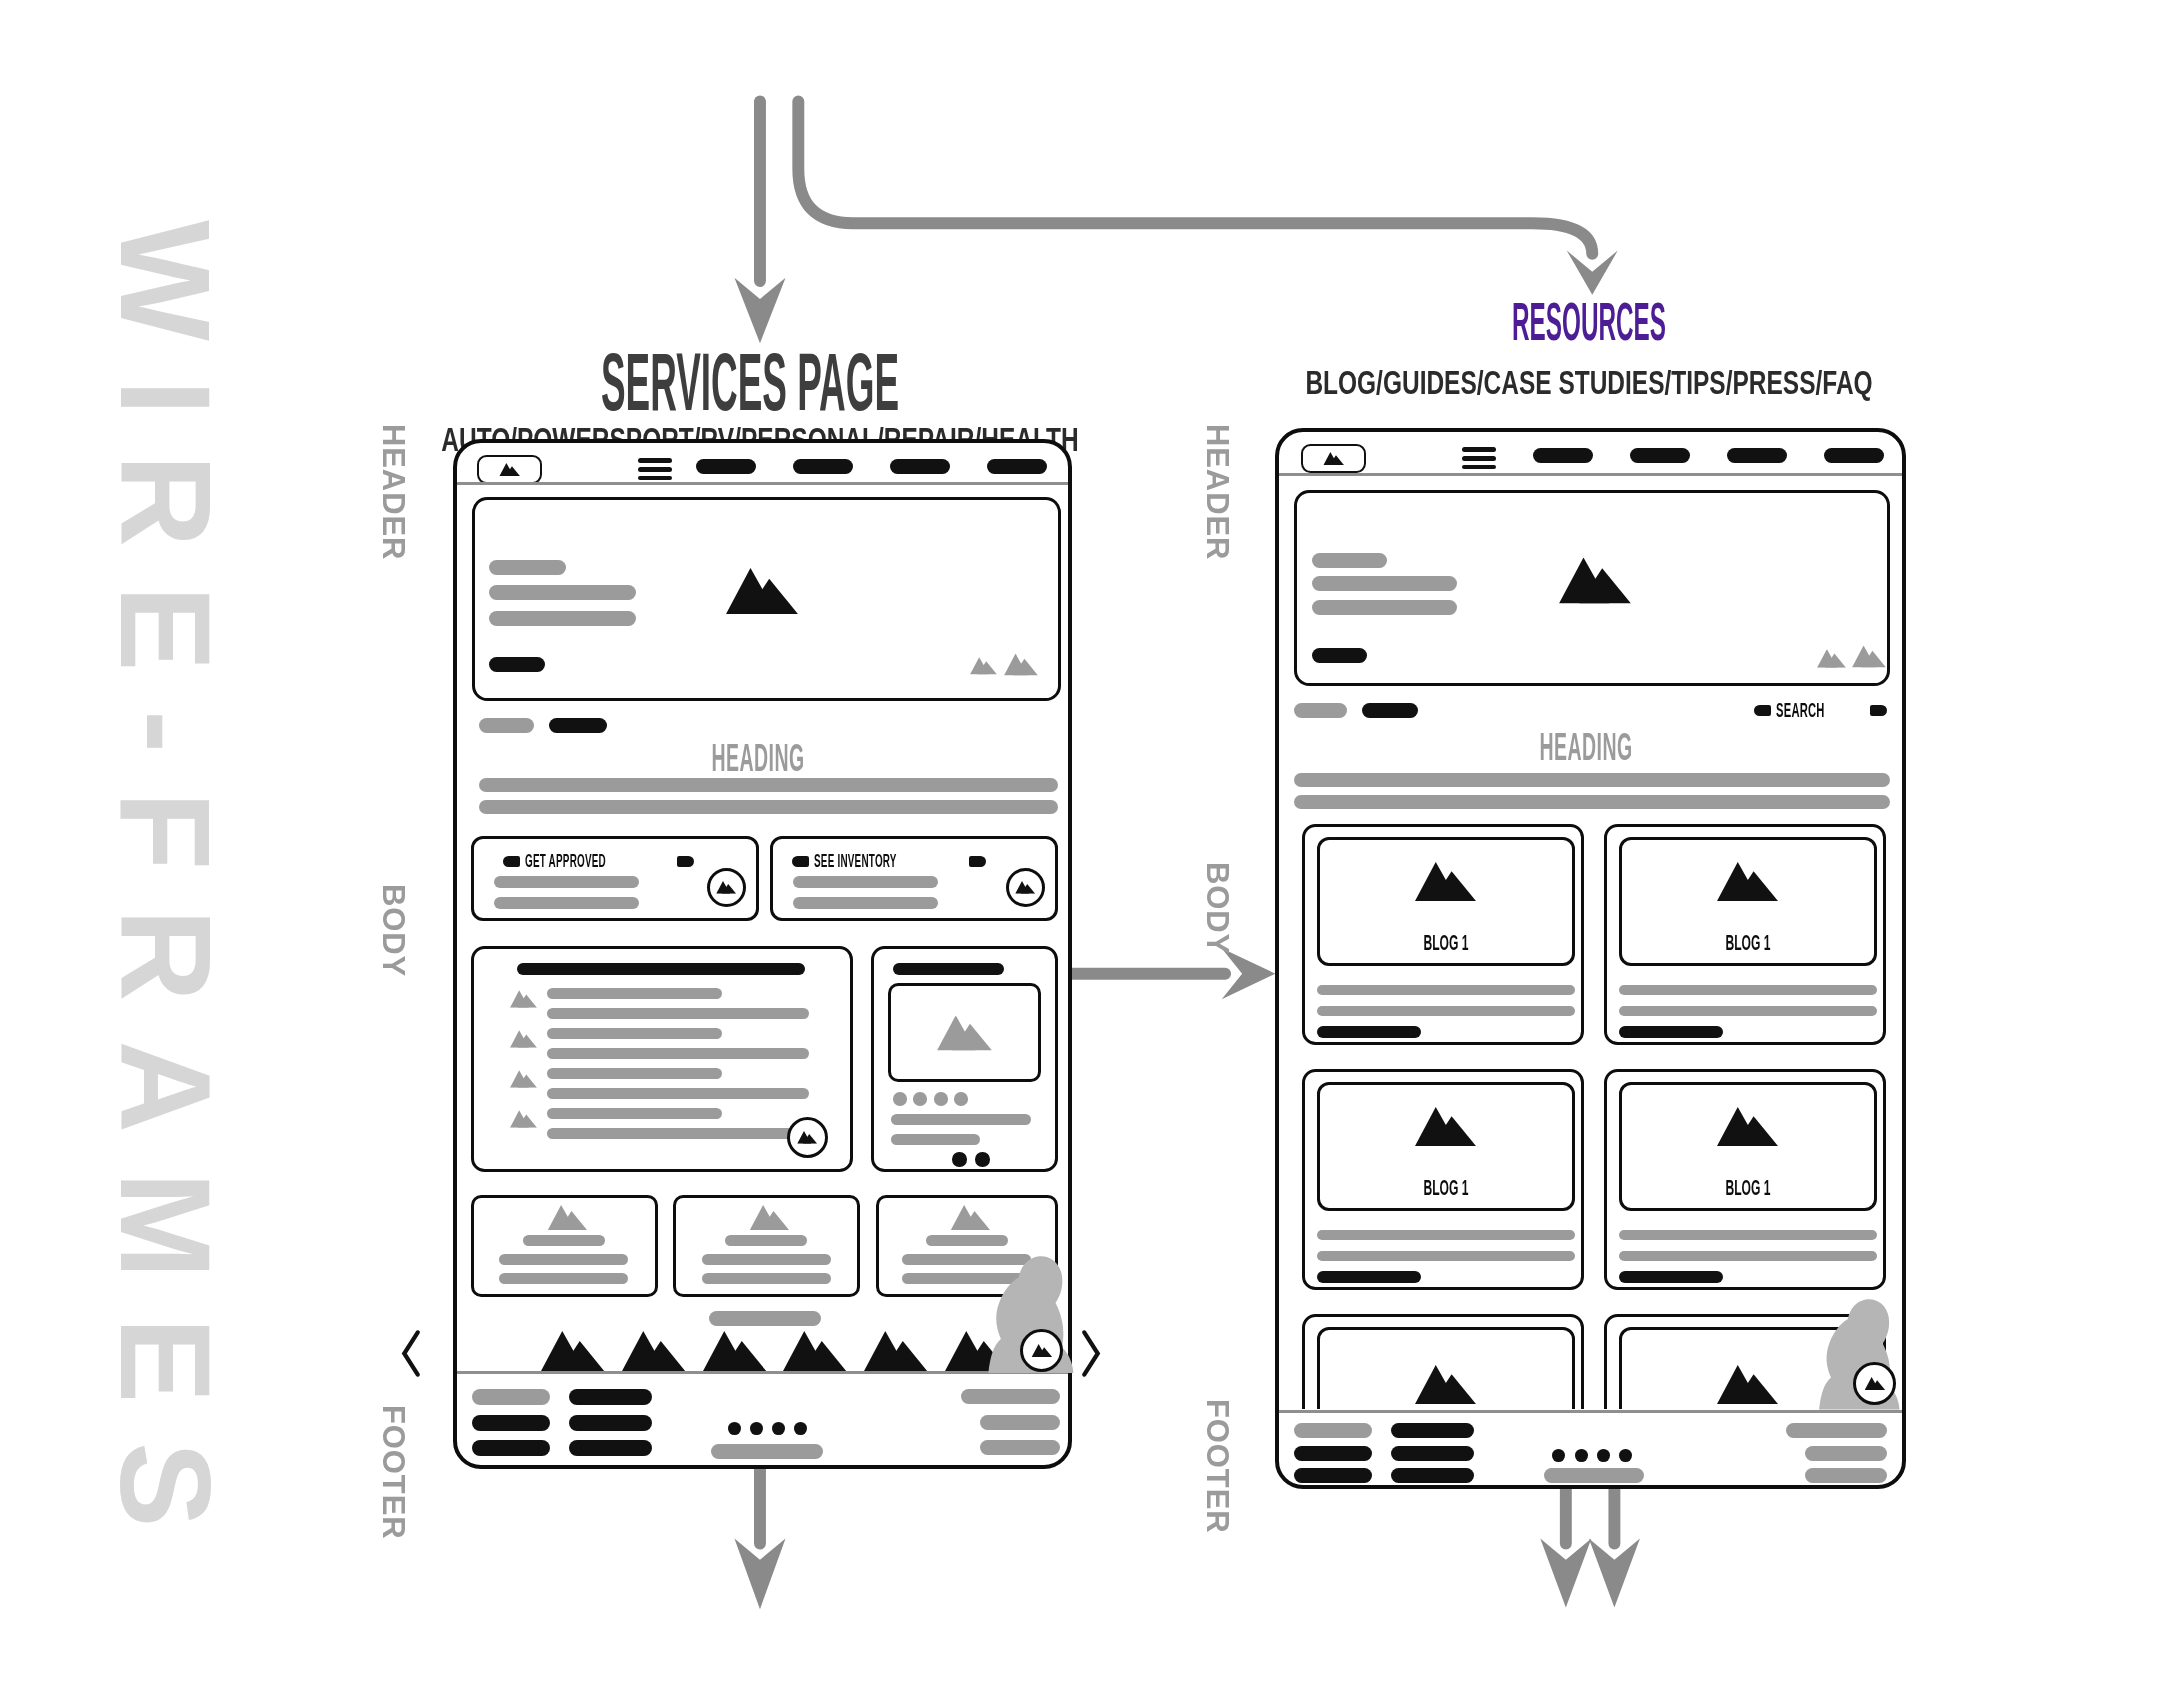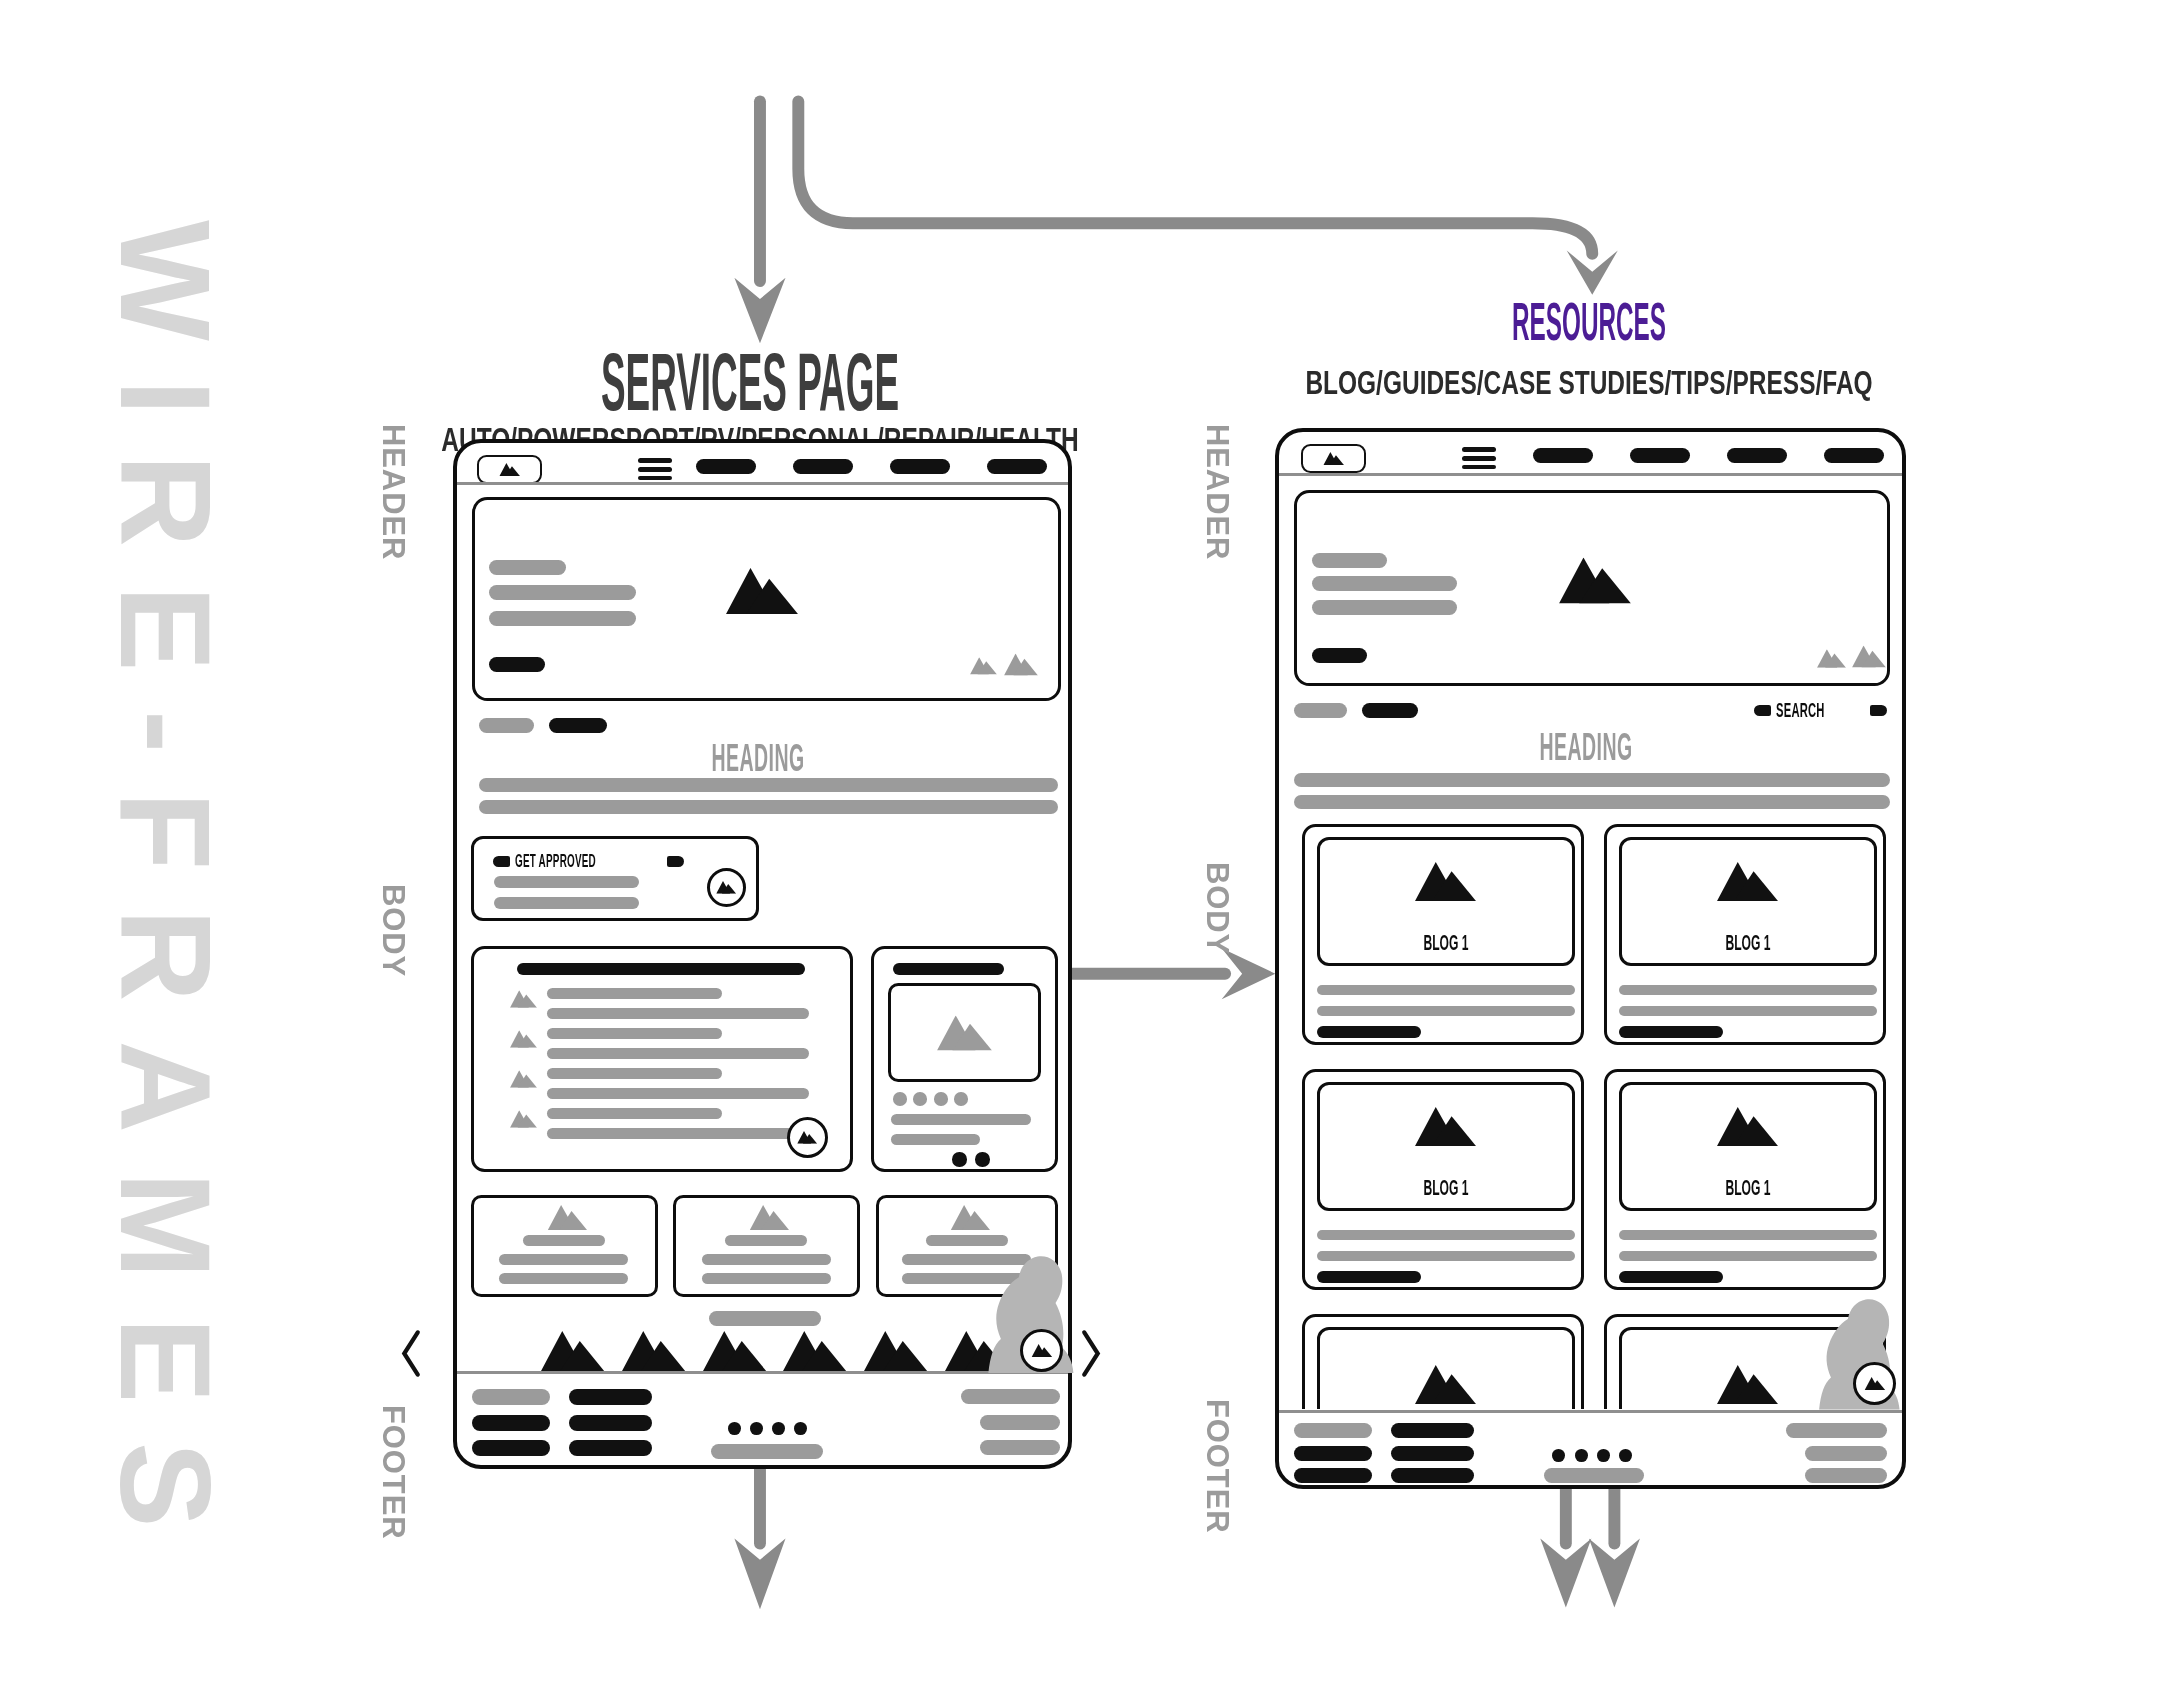--- a/index.html
+++ b/index.html
@@ -135,23 +135,37 @@
   <div class="pb" style="left:92px; top:275px; width:58px; height:14.5px;"></div>
 
   <div class="a heading" style="left:0; right:8.5px; top:293px; text-align:center;">
     <span class="cx" style="transform:scaleX(.5);">HEADING</span>
   </div>
 
   <div class="pg" style="left:22px; top:335px; width:579px; height:13.6px;"></div>
   <div class="pg" style="left:22px; top:357px; width:579px; height:13.6px;"></div>
 
   <div class="box" style="left:13.6px; top:393px; width:288px; height:85px; border-radius:12px;">
+    <div class="lab" style="left:29px; top:12px;">
+      <span class="cap capL"></span>
+      <span class="labtx">GET APPROVED</span>
+      <span class="cap capR"></span>
+    </div>
+    <div class="pg" style="left:20.4px; top:37px; width:145px; height:12px;"></div>
+    <div class="pg" style="left:20.4px; top:58px; width:145px; height:12px;"></div>
+    <div class="circ" style="left:233px; top:29px; width:39px; height:39px;">
+      <svg class="mtn" width="20.4" height="12.8" viewBox="0 0 100 64" fill="#111">
+          <use href="#mtn"></use>
+        </svg>
+    </div>
+  </div>
+  <div class="box" style="left:313px; top:393px; width:288px; height:85px; border-radius:12px;">
     <div class="lab" style="left:19px; top:12px;">
       <span class="cap capL"></span>
-      <span class="labtx">GET APPROVED</span>
+      <span class="labtx">SEE INVENTORY</span>
       <span class="cap capR"></span>
     </div>
     <div class="pg" style="left:20.4px; top:37px; width:145px; height:12px;"></div>
     <div class="pg" style="left:20.4px; top:58px; width:145px; height:12px;"></div>
     <div class="circ" style="left:233px; top:29px; width:39px; height:39px;">
       <svg class="mtn" width="20.4" height="12.8" viewBox="0 0 100 64" fill="#111">
           <use href="#mtn"></use>
         </svg>
     </div>
   </div>

